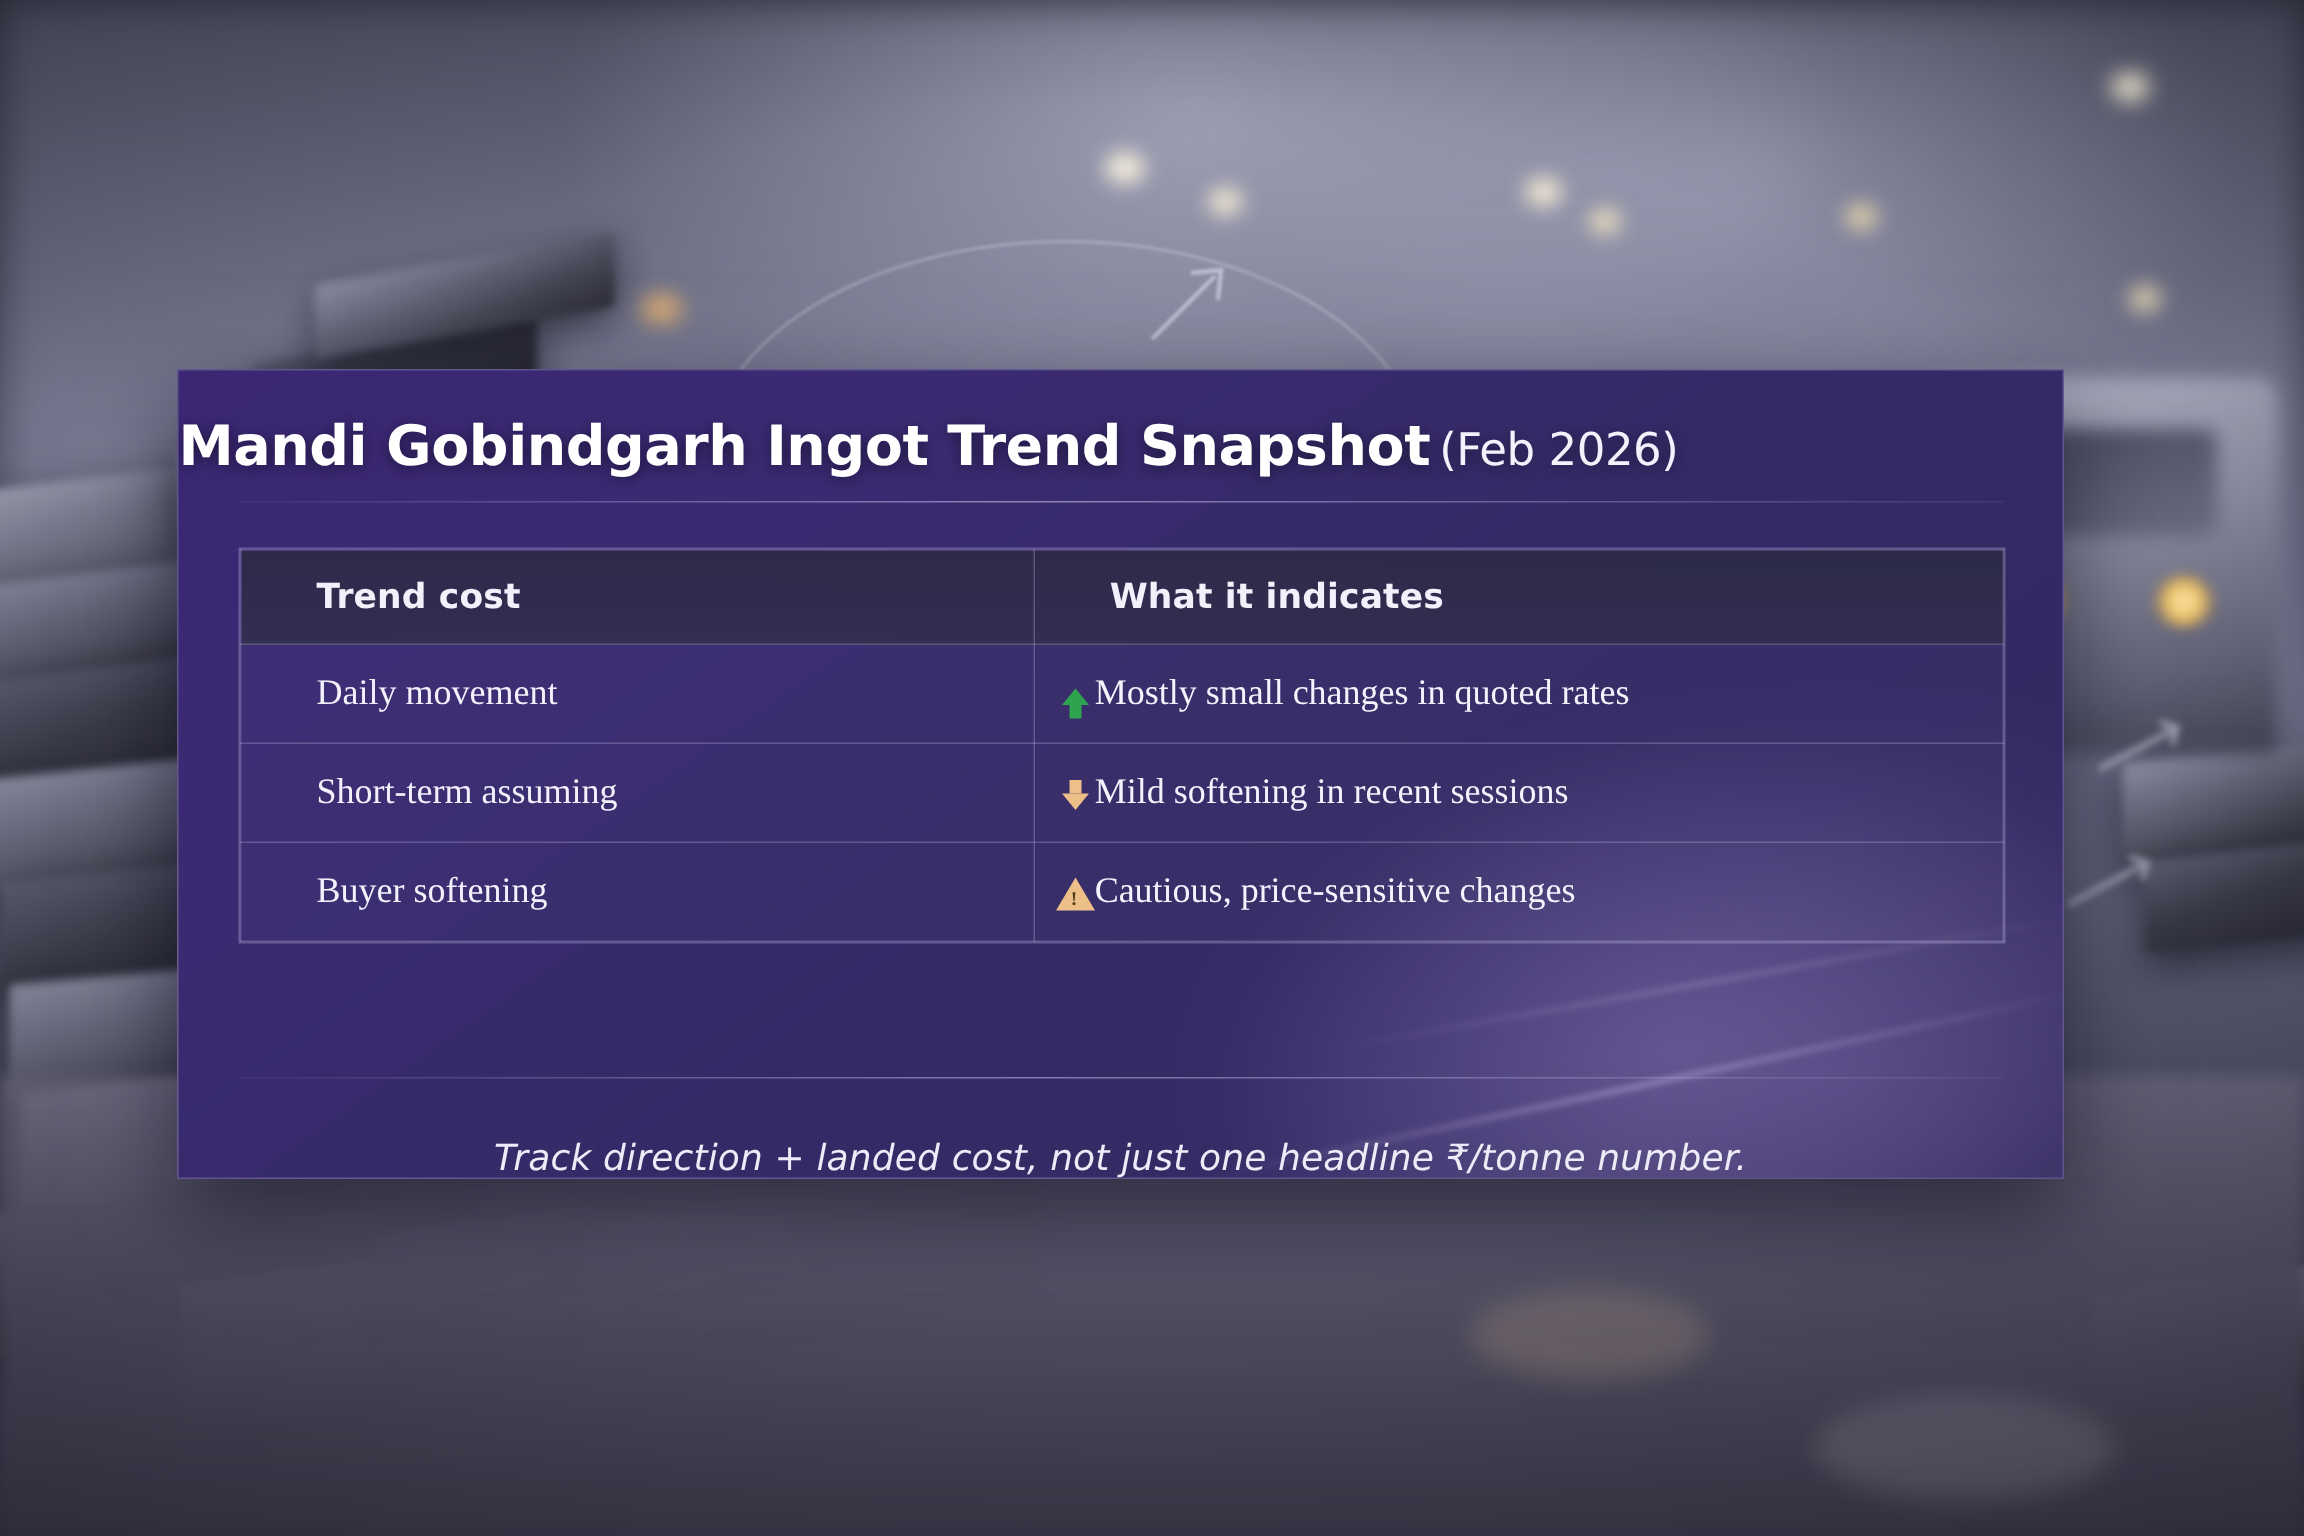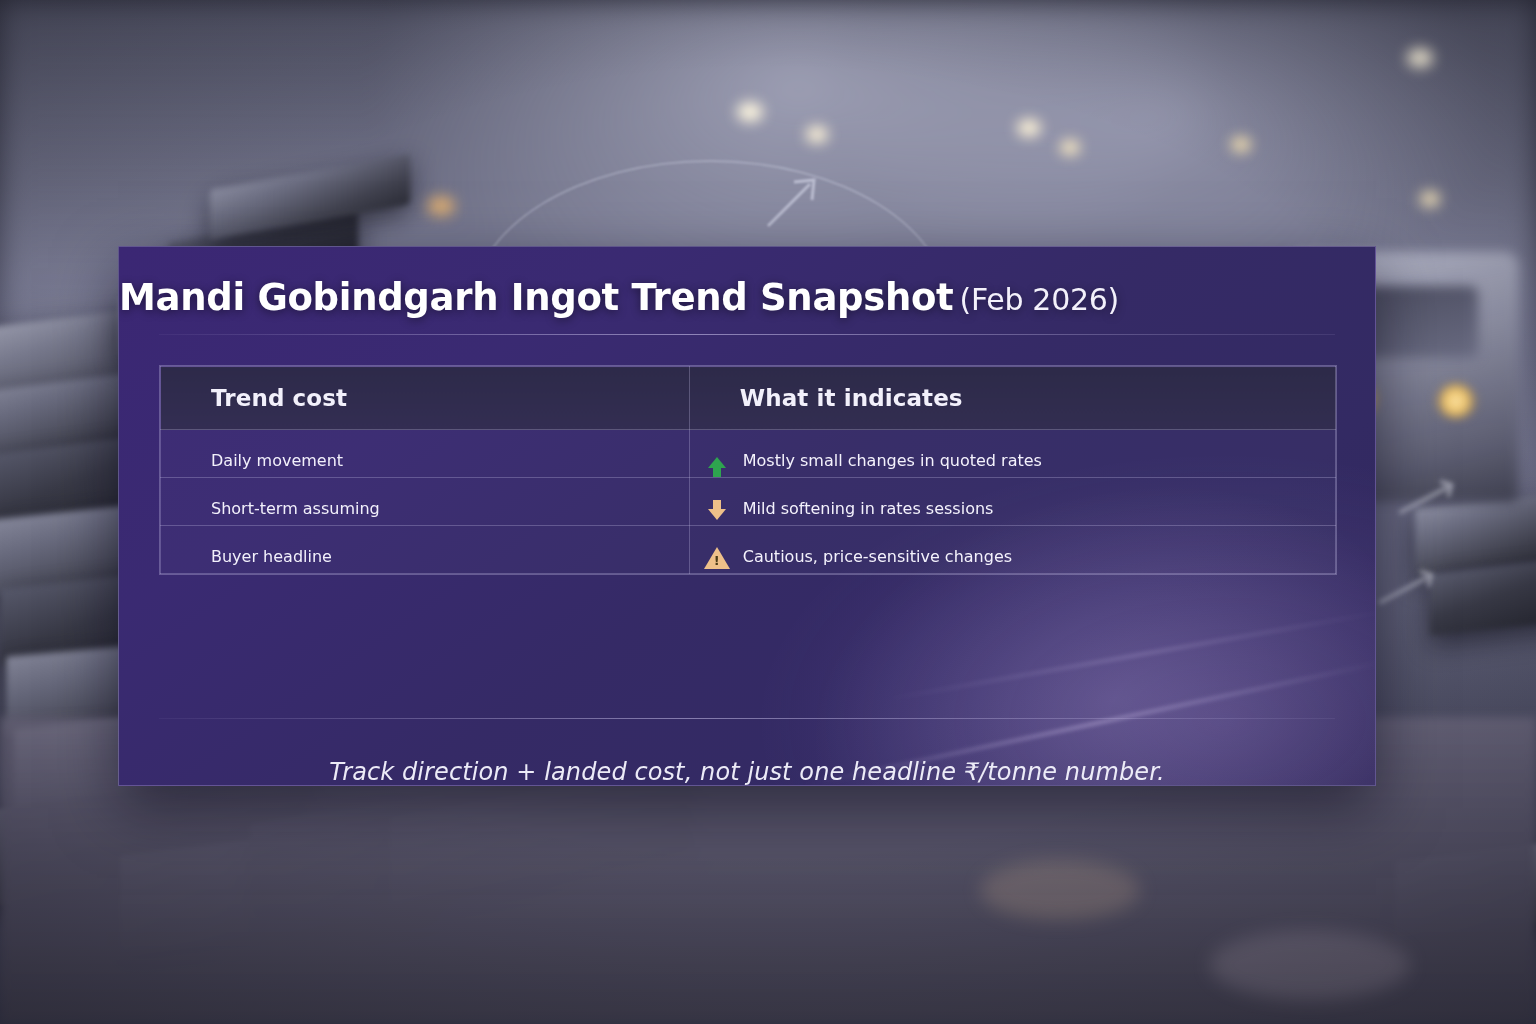--- a/index.html
+++ b/index.html
@@ -140,28 +140,29 @@
     color:#f2f0fb;
   }
   thead th{
     background:linear-gradient(180deg, rgba(44,42,70,.92), rgba(50,46,78,.88));
     font-weight:700; font-size:23px;
     padding:18px 0 18px 50px;
     letter-spacing:.1px;
   }
   tbody td{
     background:rgba(255,255,255,.018);
-    font-weight:400; font-size:16px;
-    padding:16px 0 0 50px;
+    font-weight:400; font-size:24px;
+    padding:16px 0 16px 50px;
     line-height:1.38;
+    font-family:Liberation Serif, serif;
   }
   td.col-left{ width:45%; }
   td.col-right{ padding-left:14px; }
 
-  .ind{ display:flex; align-items:center; gap:13px; }
+  .ind{ display:flex; align-items:flex-end; }
   .ind-ico{
     flex:0 0 auto; width:26px; height:30px;
     display:flex; align-items:center; justify-content:center;
     margin-top:1px;
   }
   .ind-txt{ color:#f4f2fc; }
 
   
   .arrow-up{
     width:0;height:0;
@@ -296,26 +297,26 @@
             </div>
           </td>
         </tr>
         <tr>
           <td class="col-left">Short-term assuming</td>
           <td class="col-right">
             <div class="ind">
               <span class="ind-ico">
                   <span class="arrow-down"></span>
                 </span>
-              <span class="ind-txt">Mild softening in rates sessions</span>
+              <span class="ind-txt">Mild softening in recent sessions</span>
             </div>
           </td>
         </tr>
         <tr>
-          <td class="col-left">Buyer headline</td>
+          <td class="col-left">Buyer softening</td>
           <td class="col-right">
             <div class="ind">
               <span class="ind-ico">
                   <span class="warn-tri"></span>
                 </span>
               <span class="ind-txt">Cautious, price-sensitive changes</span>
             </div>
           </td>
         </tr>
       </tbody>

